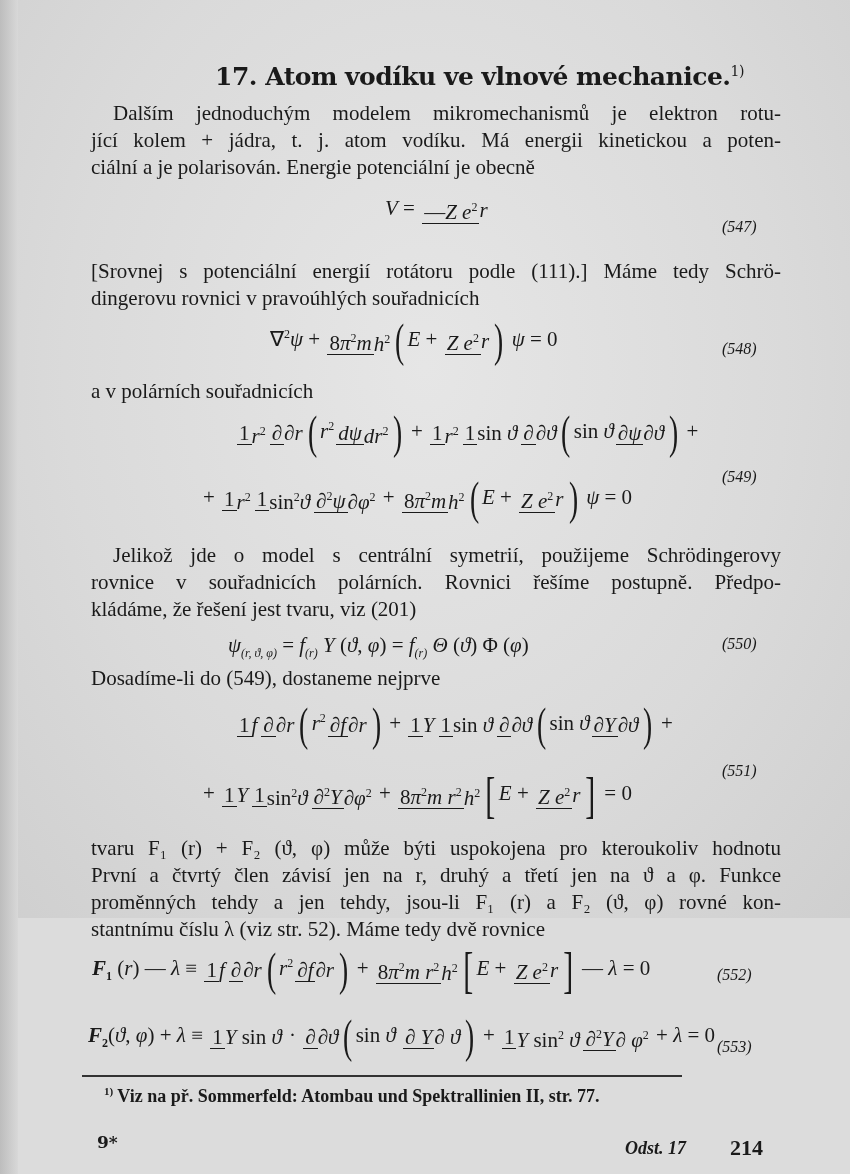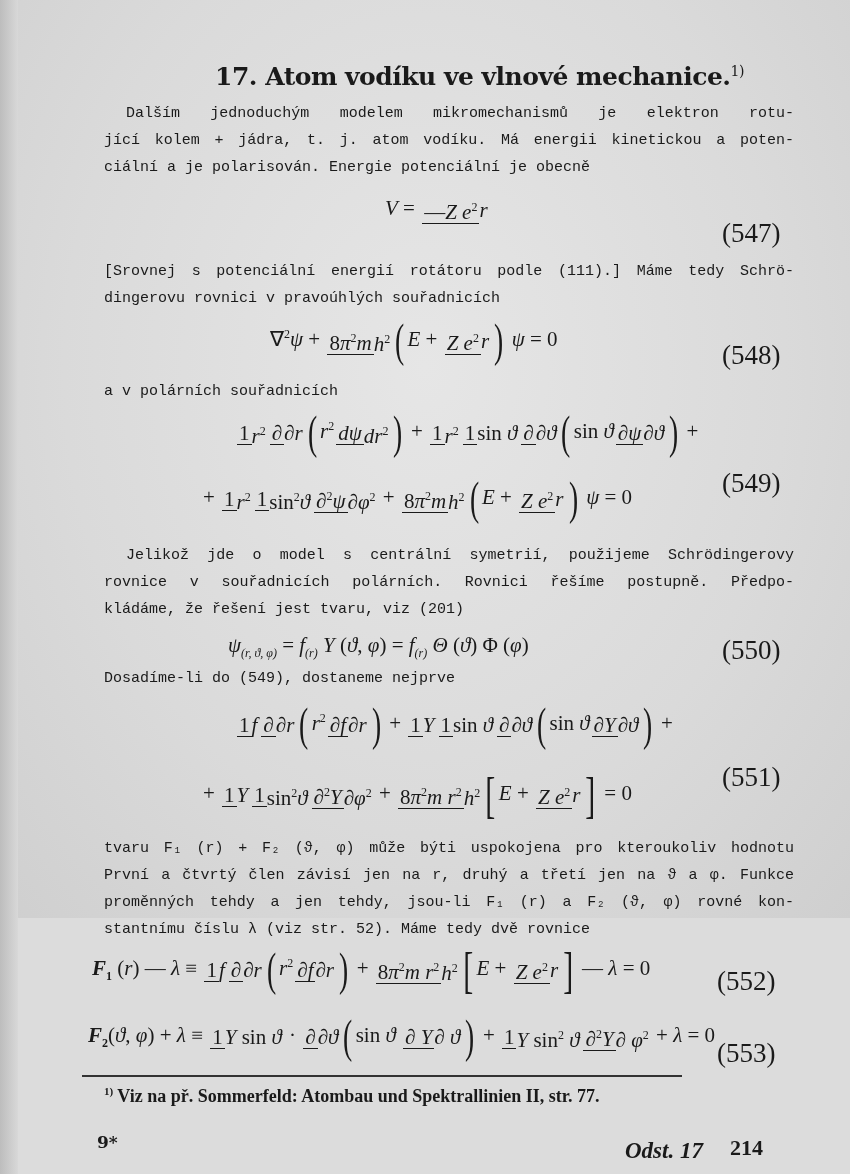--- a/index.html
+++ b/index.html
@@ -14,38 +14,38 @@
     position: absolute; left: 0; top: 0; width: 850px; height: 918px;
     background: radial-gradient(ellipse at 50% 40%, #e6e6e6 0%, #dadada 60%, #cfcfcf 100%);
   }
   .edge { position:absolute; left:0; top:0; width:18px; height:1174px; background: linear-gradient(to right,#bdbdbd,#d8d8d8); }
   .abs { position: absolute; white-space: nowrap; }
   .title {
     left: 215px; top: 62px; font-size: 25px; font-weight: bold;
     font-family: "DejaVu Serif", serif; letter-spacing: -0.5px;
   }
   .title sup { font-size: 14px; font-weight: normal; }
-  .para { left: 104px; width: 690px; font-size: 15px; line-height: 27px;
-          font-family: Liberation Mono, monospace; white-space: normal; text-align: justify; }
+  .para { left: 91px; width: 690px; font-size: 21px; line-height: 27px;
+          font-family: Liberation Serif, serif; white-space: normal; text-align: justify; }
   .para .line { display:block; white-space: nowrap; text-align: justify; text-align-last: justify; }
   .para .line.last { text-align-last: left; }
-  .eqnum { font-size: 27px; font-family: "Liberation Serif", serif; }
+  .eqnum { font-size: 16px; font-family: "Liberation Serif", serif; font-style: italic; }
   .math { font-family: "Liberation Serif", serif; font-size: 21px; }
   i { font-style: italic; }
   .frac { display:inline-flex; flex-direction:row; align-items:center; vertical-align: middle; margin: 0 2px; }
   .frac .num { border-bottom: 1.6px solid #1a1a1a; padding: 0 2px; line-height: 22px; }
   .frac .den { line-height: 22px; }
   .paren { font-size: 46px; line-height: 46px; vertical-align: middle; transform: scaleX(0.6); display:inline-block; font-weight: 300; }
   .brack { font-size: 50px; line-height: 50px; vertical-align: middle; display:inline-block; transform: scaleX(0.6); }
   sup, sub { font-size: 12px; }
   .rule { position:absolute; left: 82px; top: 1075px; width: 600px; height: 1.5px; background:#333; }
   .footnote { left: 104px; top: 1085px; font-size: 18px; font-weight: bold; font-family: "Liberation Serif", serif; }
   .footnote sup { font-size: 11px; }
   .footL { left: 97px; top: 1132px; font-size: 17px; font-weight: bold; }
-  .footR { left: 625px; top: 1138px; font-size: 23px; font-style: italic; font-weight: bold; font-family: "Liberation Serif", serif; }
+  .footR { left: 625px; top: 1138px; font-size: 18px; font-style: italic; font-weight: bold; font-family: "Liberation Serif", serif; }
   .pageno { left: 730px; top: 1135px; font-size: 22px; font-weight: bold; font-family: "Liberation Serif", serif; }
 </style>
 </head>
 <body>
 
 <div class="page">
   <div class="edge"></div>
 
   <div class="abs title">
     <span>17.</span>

